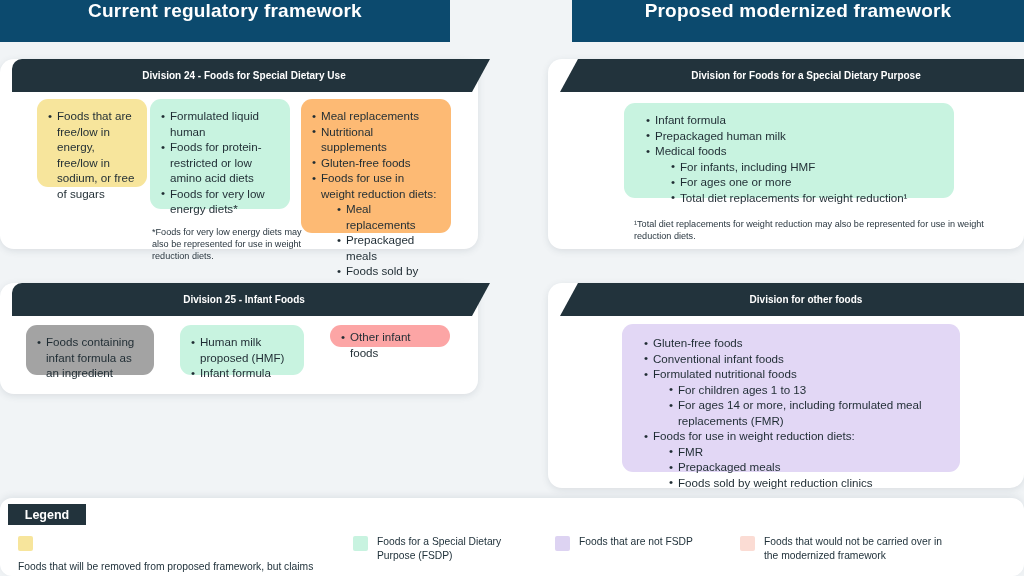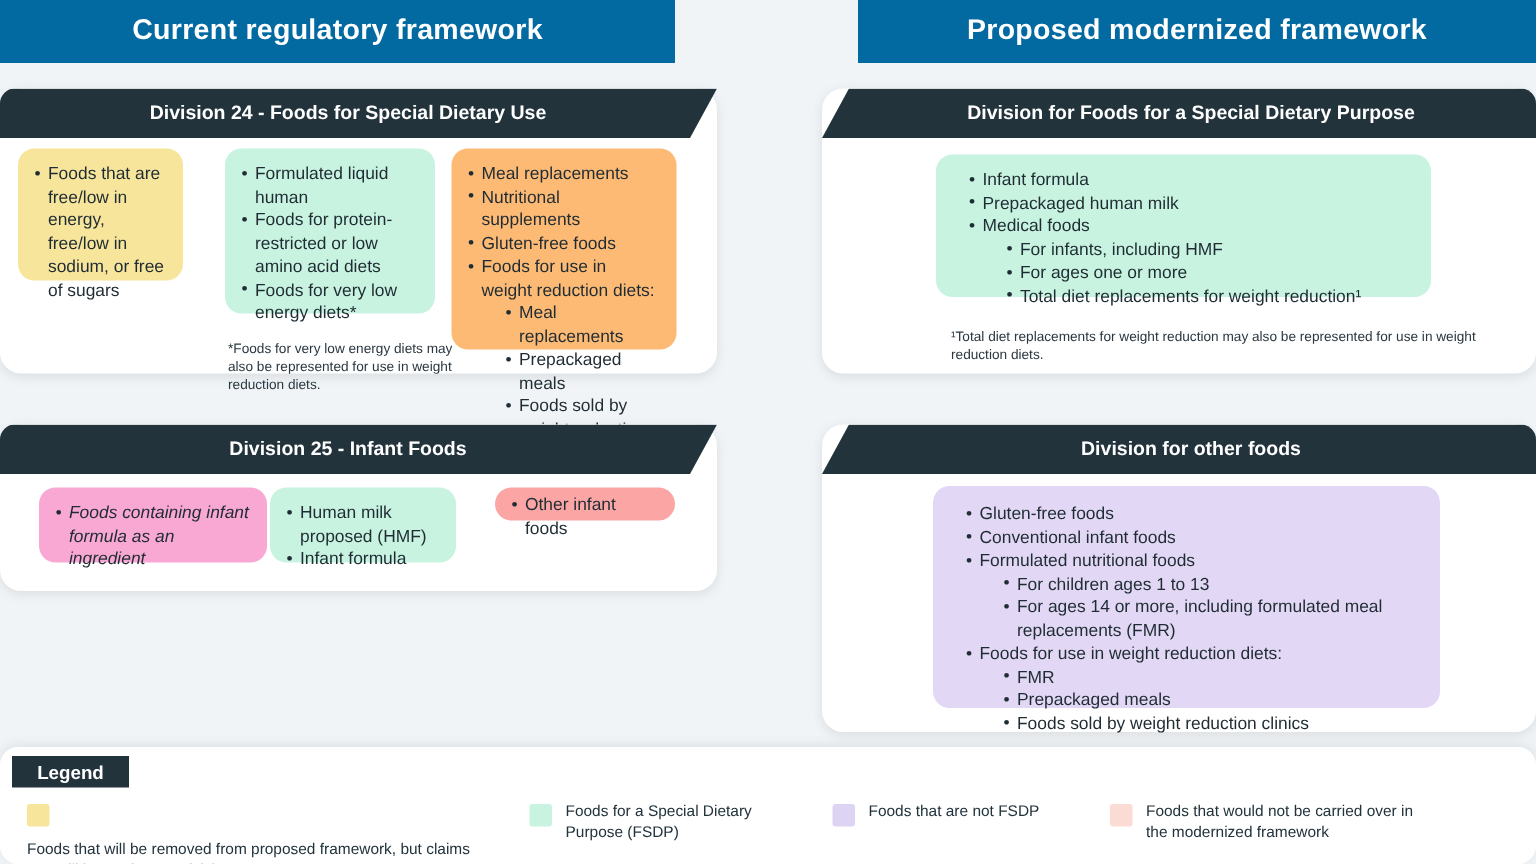--- a/index.html
+++ b/index.html
@@ -16,52 +16,52 @@
     position: relative;
   }
 
   
   .stage {
     position: absolute;
     inset: 0;
   }
   .panel-title {
     position: absolute;
-    background: #0369a1;
+    background: #0c4a6e;
     color: #ffffff;
     font-size: 19px;
     font-weight: bold;
     letter-spacing: .2px;
     display: flex;
-    align-items: center;
     justify-content: center;
     text-align: center;
   }
 
   
   .card {
     position: absolute;
     background: #ffffff;
     border-radius: 14px;
     box-shadow: 0 2px 7px rgba(60,80,95,.13);
     overflow: visible;
   }
 
   
   .banner {
     position: absolute;
     background: #22333c;
     color: #ffffff;
-    font-size: 13px;
+    font-size: 10px;
     font-weight: bold;
     display: flex;
     align-items: center;
     justify-content: center;
     text-align: center;
     line-height: 1.1;
+    margin-left: 12px;
   }
   .banner.left-col {
     
     clip-path: polygon(0 0, 100% 0, calc(100% - 18px) 100%, 0 100%);
     border-top-left-radius: 10px;
   }
   .banner.right-col {
     
     clip-path: polygon(18px 0, 100% 0, 100% 100%, 0 100%);
     border-top-right-radius: 10px;
@@ -163,21 +163,21 @@
   <div class="panel-title" style="left:572px; top:0px; width:452px; height:42px;">
     <span>Proposed modernized framework</span>
   </div>
 
   <div class="card" style="left:0px; top:59px; width:478px; height:190px;">
 
     <div class="banner left-col" style="left:0px; top:0px; width:478px; height:33px;">
       <span style="transform:translateX(-7px)">Division 24 - Foods for Special Dietary Use</span>
     </div>
 
-    <div class="chip" style="left:12px; top:40px; width:110px; height:88px; background:#f7e59c;">
+    <div class="chip" style="left:37px; top:40px; width:110px; height:88px; background:#f7e59c;">
       <ul>
         <li>Foods that are free/low in energy, free/low in sodium, or free of sugars</li>
       </ul>
     </div>
 
     <div class="chip" style="left:150px; top:40px; width:140px; height:110px; background:#c8f3e0;">
       <ul>
         <li>Formulated liquid human</li>
         <li>Foods for protein-restricted or low amino acid diets</li>
         <li>Foods for very low energy diets*</li>
@@ -218,21 +218,21 @@
 
     <div class="footnote" style="left:86px; top:147px; width:375px;">¹Total diet replacements for weight reduction may also be represented for use in weight reduction diets.</div>
   </div>
 
   <div class="card" style="left:0px; top:283px; width:478px; height:111px;">
 
     <div class="banner left-col" style="left:0px; top:0px; width:478px; height:33px;">
       <span style="transform:translateX(-7px)">Division 25 - Infant Foods</span>
     </div>
 
-    <div class="chip" style="left:26px; top:42px; width:152px; height:50px; background:#f9a8d4;font-style:italic;">
+    <div class="chip" style="left:26px; top:42px; width:128px; height:50px; background:#a3a3a3;">
       <ul>
         <li>Foods containing infant formula as an ingredient</li>
       </ul>
     </div>
 
     <div class="chip" style="left:180px; top:42px; width:124px; height:50px; background:#c8f3e0;">
       <ul>
         <li>Human milk proposed (HMF)</li>
         <li>Infant formula</li>
       </ul>

